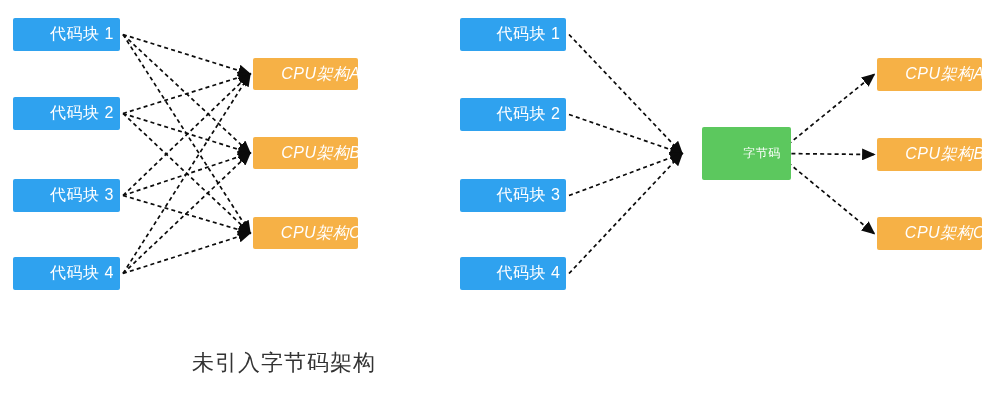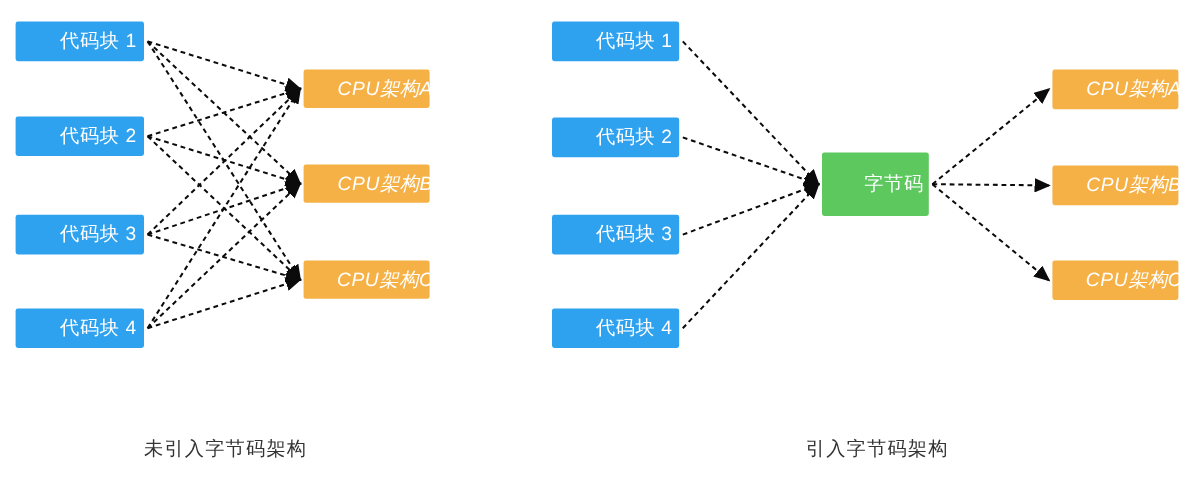--- a/index.html
+++ b/index.html
@@ -41,29 +41,29 @@
     font-size: 16px;
     font-weight: 500;
     letter-spacing: 0.5px;
     border-radius: 2px;
     box-sizing: border-box;
     white-space: nowrap;
     padding-left: 31px;
   }
   .node.blue   { background: var(--blue,   #2fa2ef); }
   .node.orange { background: var(--orange, #f6b146); font-style: italic; }
-  .node.green  { background: var(--green,  #5cc85e); font-size: 16px; }
+  .node.green  { background: var(--green,  #5cc85e); font-size: 12px; margin-left: 17px; }
   .caption {
     position: absolute;
     z-index: 1;
-    top: 363px;
+    top: 351px;
     height: 24px;
     line-height: 24px;
-    text-align: center;
-    font-size: 16px;
+    text-align: right;
+    font-size: 22px;
     color: var(--caption, #333333);
     letter-spacing: 1px;
     white-space: nowrap;
   }
 </style>
 </head>
 <body>
 
 <div id="canvas" style="--blue: #2FA2EF; --orange: #F6B146; --green: #5CC85E; --line: #0B0B0B; --caption: #333333; --bg: #FFFFFF;">
 
@@ -109,15 +109,14 @@
   <div class="node blue" style="left:460px;top:98px;width:106px;height:33px">代码块 2</div>
   <div class="node blue" style="left:460px;top:179px;width:106px;height:33px">代码块 3</div>
   <div class="node blue" style="left:460px;top:257px;width:106px;height:33px">代码块 4</div>
 
   <div class="node green" style="left:685px;top:127px;width:89px;height:53px">字节码</div>
 
   <div class="node orange" style="left:877px;top:58px;width:105px;height:33px">CPU架构A</div>
   <div class="node orange" style="left:877px;top:138px;width:105px;height:33px">CPU架构B</div>
   <div class="node orange" style="left:877px;top:217px;width:105px;height:33px">CPU架构C</div>
 
-  <div class="caption" style="left:531px;width:400px">引入字节码架构</div>
 
 </div>
 
 </body></html>

